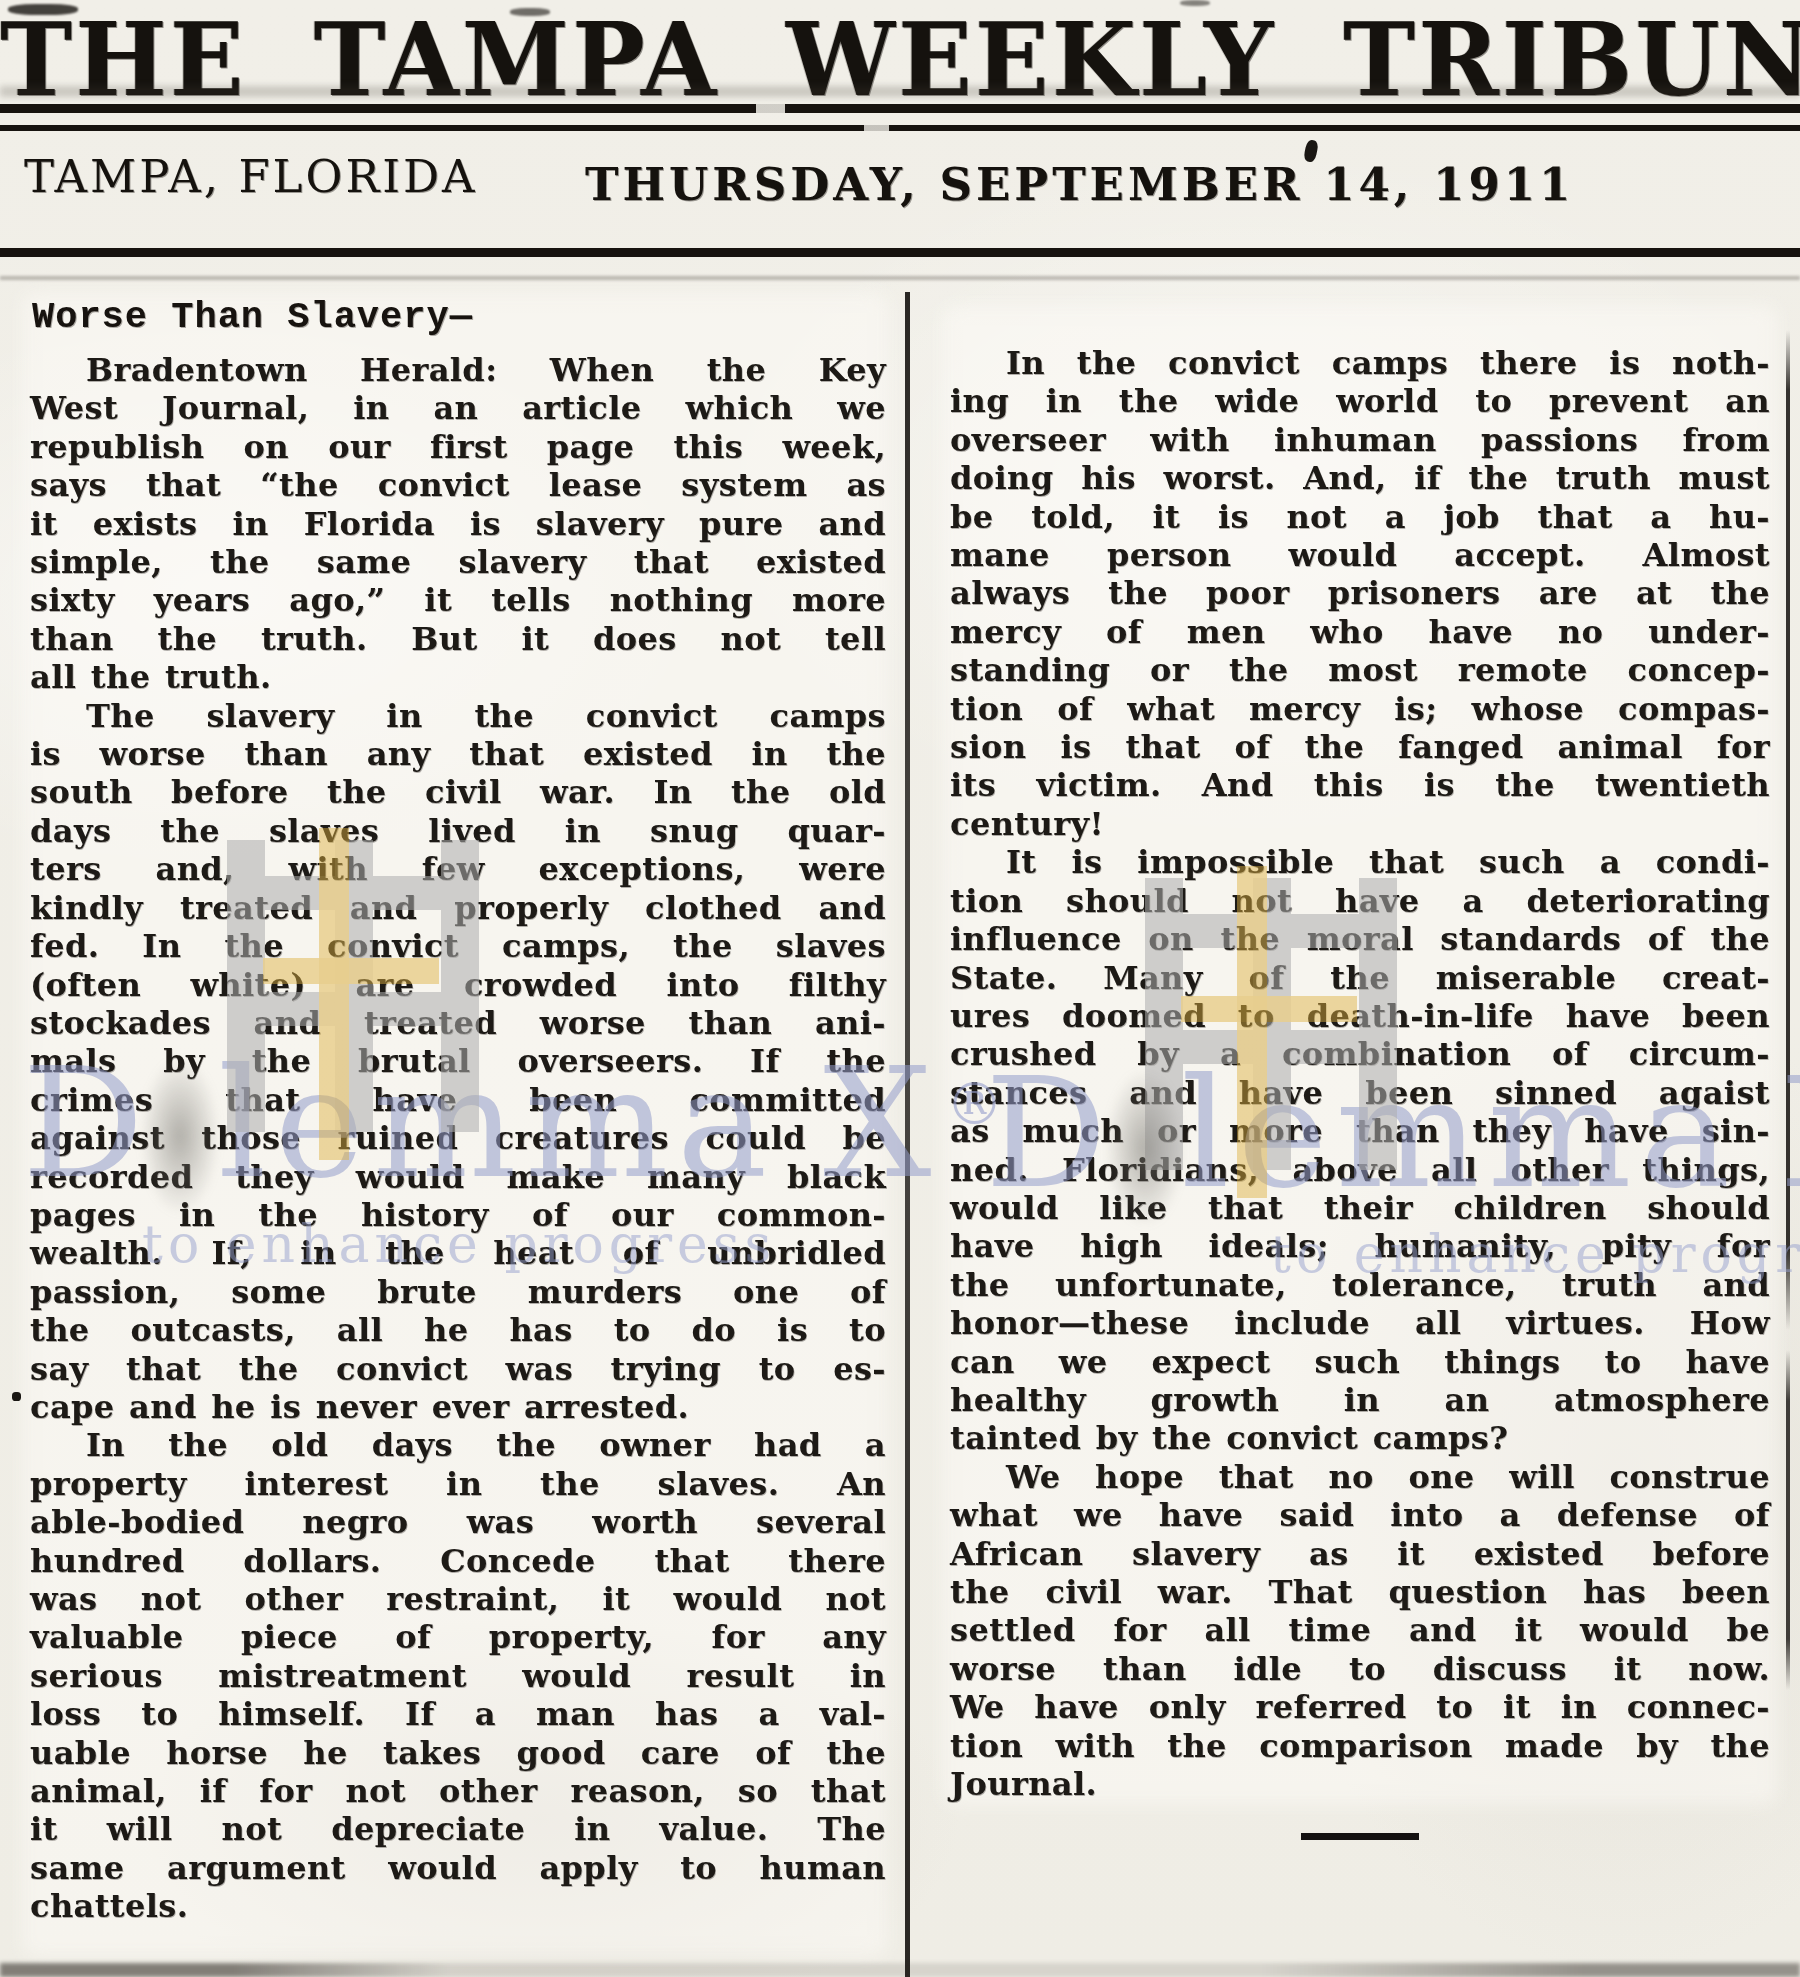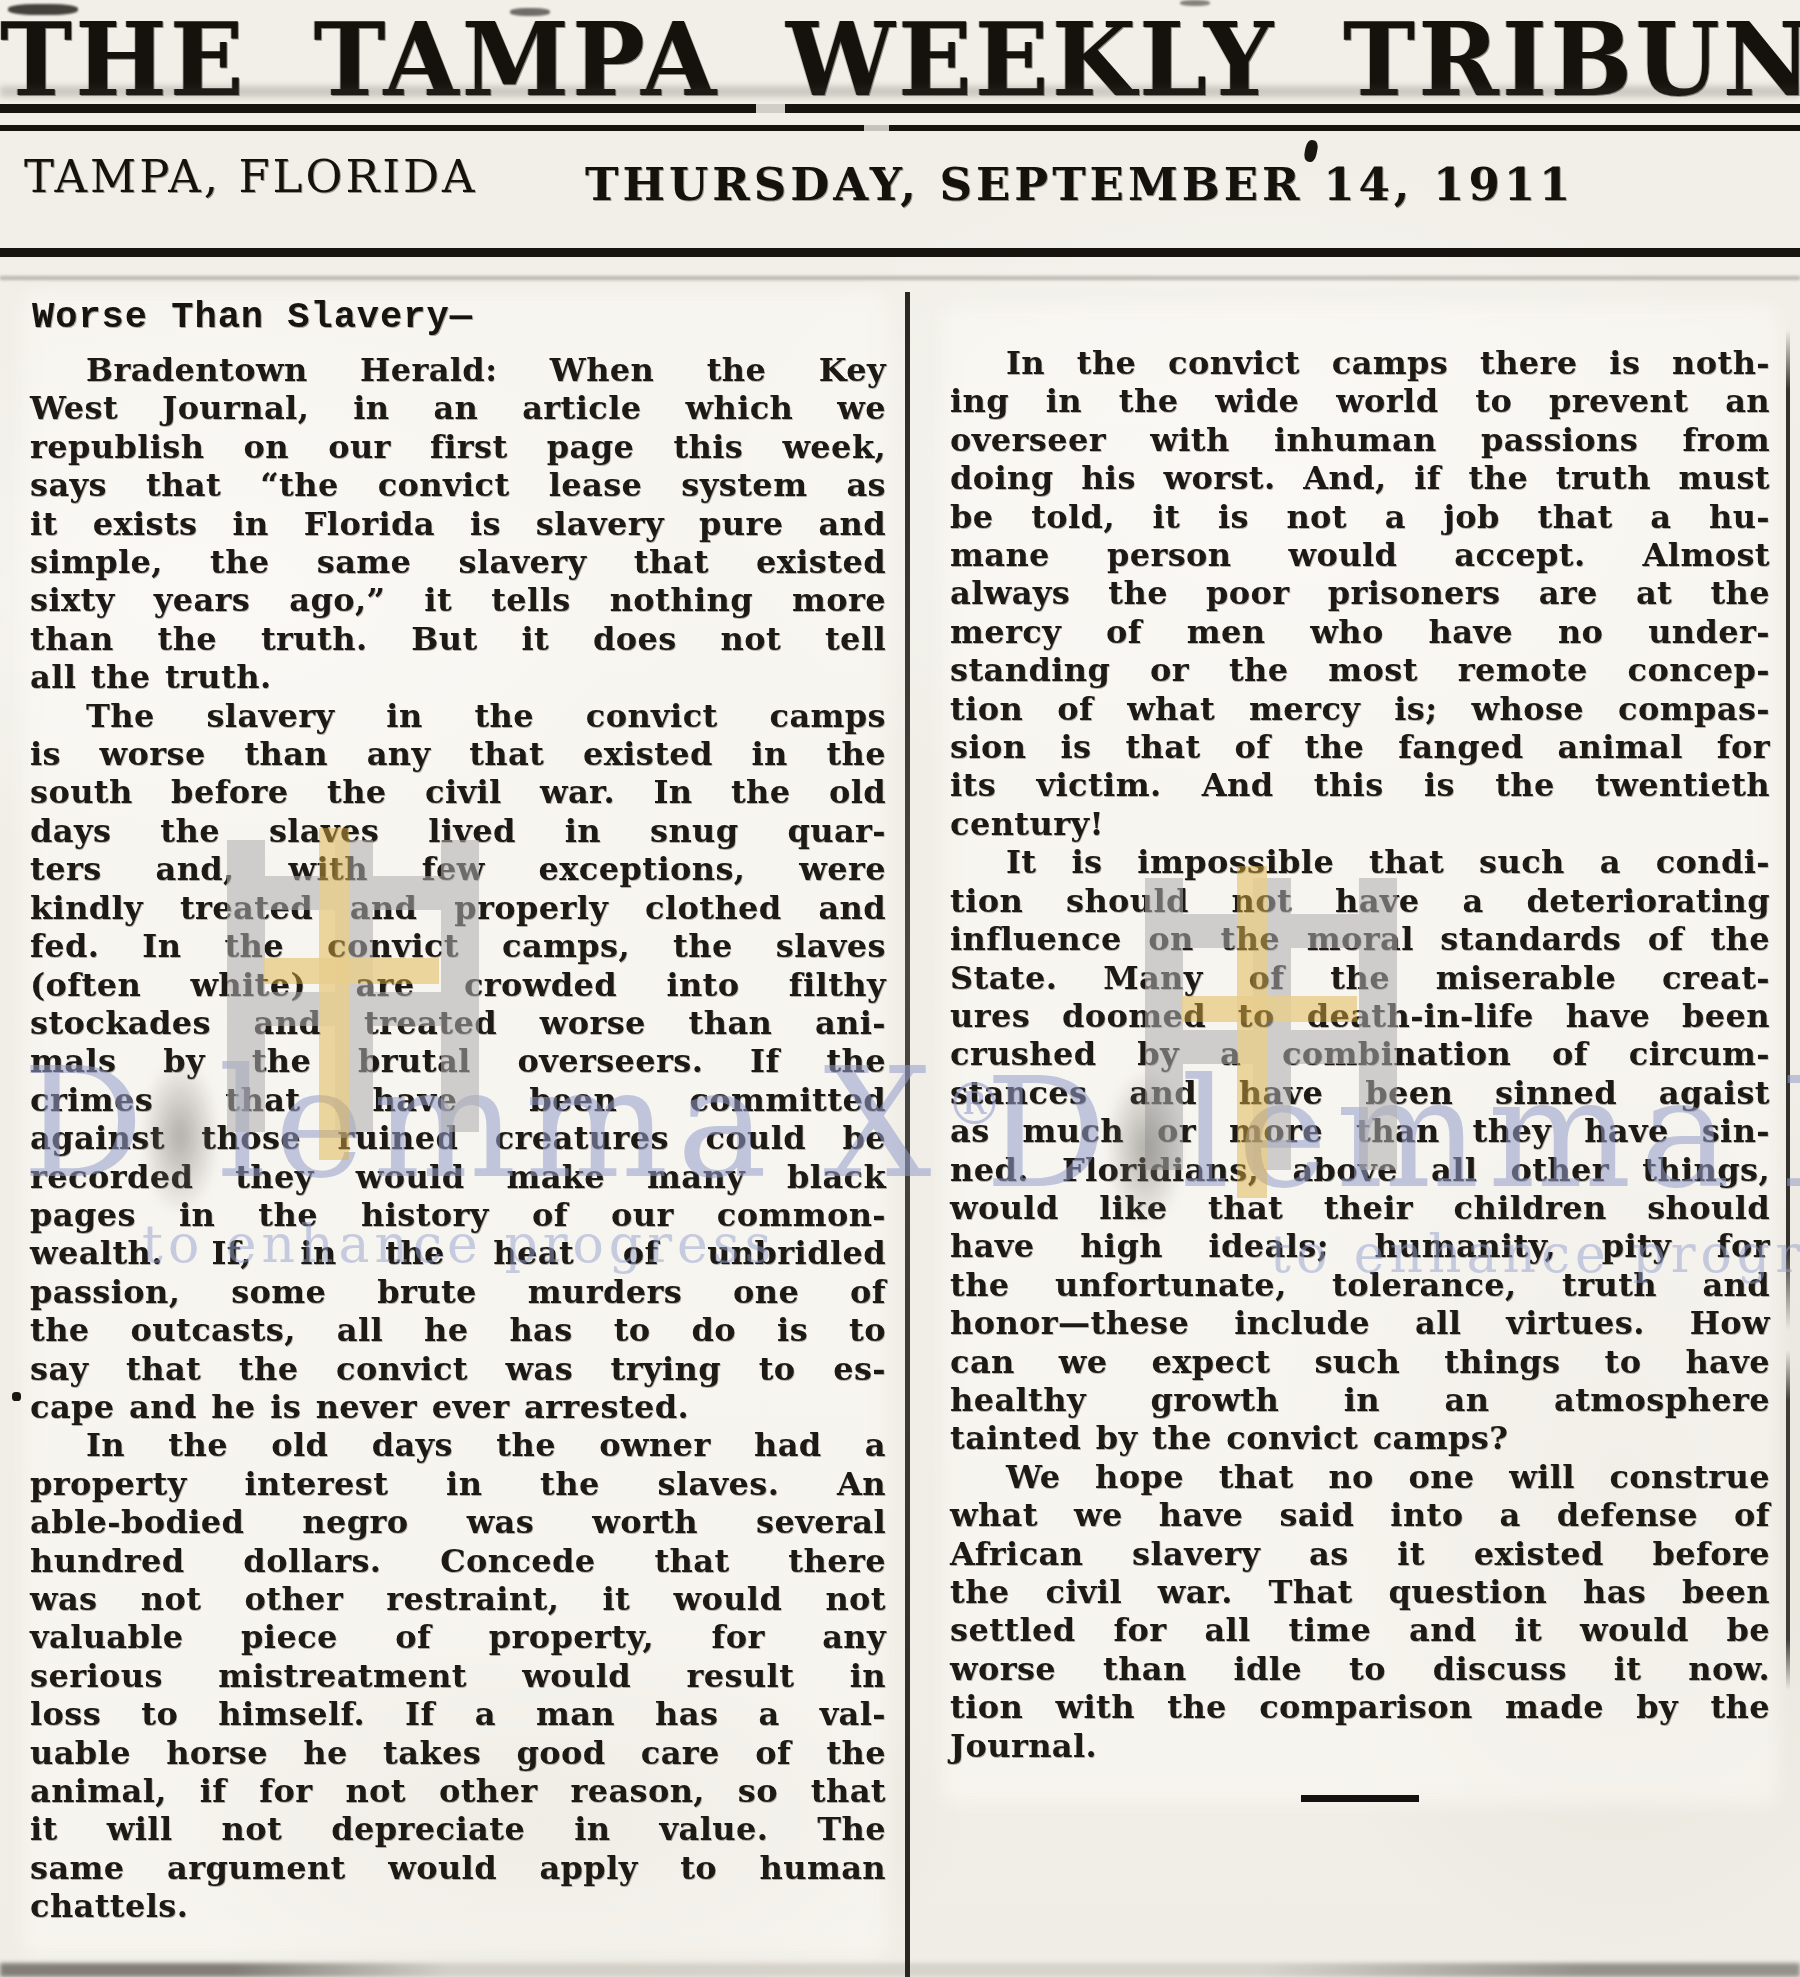--- a/index.html
+++ b/index.html
@@ -235,20 +235,21 @@
           <div class="bodyline">healthy growth in an atmosphere</div>
           <div class="bodyline last">tainted by the convict camps?</div>
         </div>
         <div class="para">
           <div class="bodyline first">We hope that no one will construe</div>
           <div class="bodyline">what we have said into a defense of</div>
           <div class="bodyline">African slavery as it existed before</div>
           <div class="bodyline">the civil war. That question has been</div>
           <div class="bodyline">settled for all time and it would be</div>
           <div class="bodyline">worse than idle to discuss it now.</div>
+          <div class="bodyline">We have only referred to it in connec-</div>
           <div class="bodyline">tion with the comparison made by the</div>
           <div class="bodyline last">Journal.</div>
         </div>
       </div>
     <div class="end-rule"></div>
   </section>
 
   <div class="wm" style="left:22px; top:1048px;">
     <div class="wm-logo" style="left:205px; top:-208px;">
       <div class="g gv1"></div>

